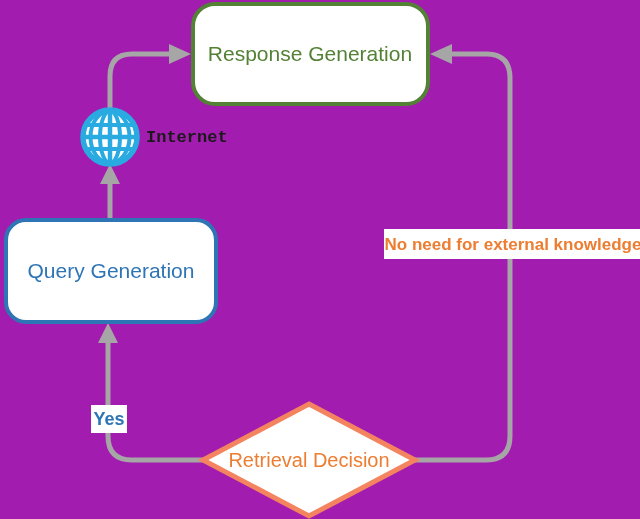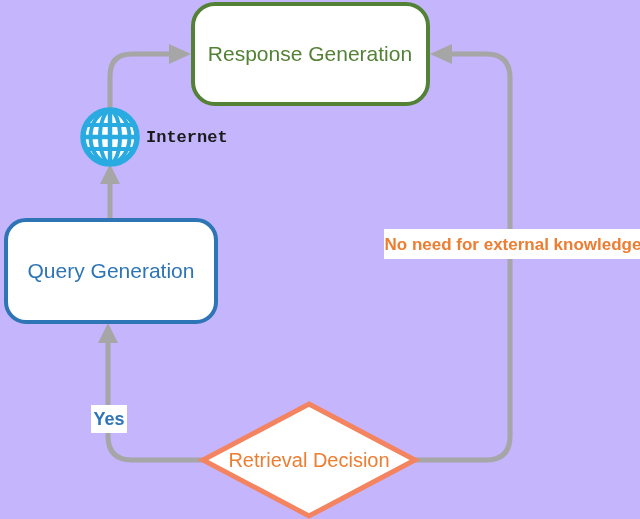--- a/index.html
+++ b/index.html
@@ -1,20 +1,20 @@
 <!DOCTYPE html>
 <html><head>
 <meta charset="utf-8">
 <style>
   html, body { margin: 0; padding: 0; background: #ffffff; }
   .canvas {
     position: relative;
     width: 640px;
     height: 519px;
-    background: #c4b5fd;
+    background: #a21caf;
     overflow: hidden;
   }
   svg { display: block; }
   text {
     font-family: "Liberation Sans", sans-serif;
   }
   .node-label { font-size: 21px; }
   .decision-label { font-size: 20px; }
   .edge-label-yes { font-size: 18px; font-weight: bold; }
   .edge-label-no { font-size: 17px; font-weight: bold; }

